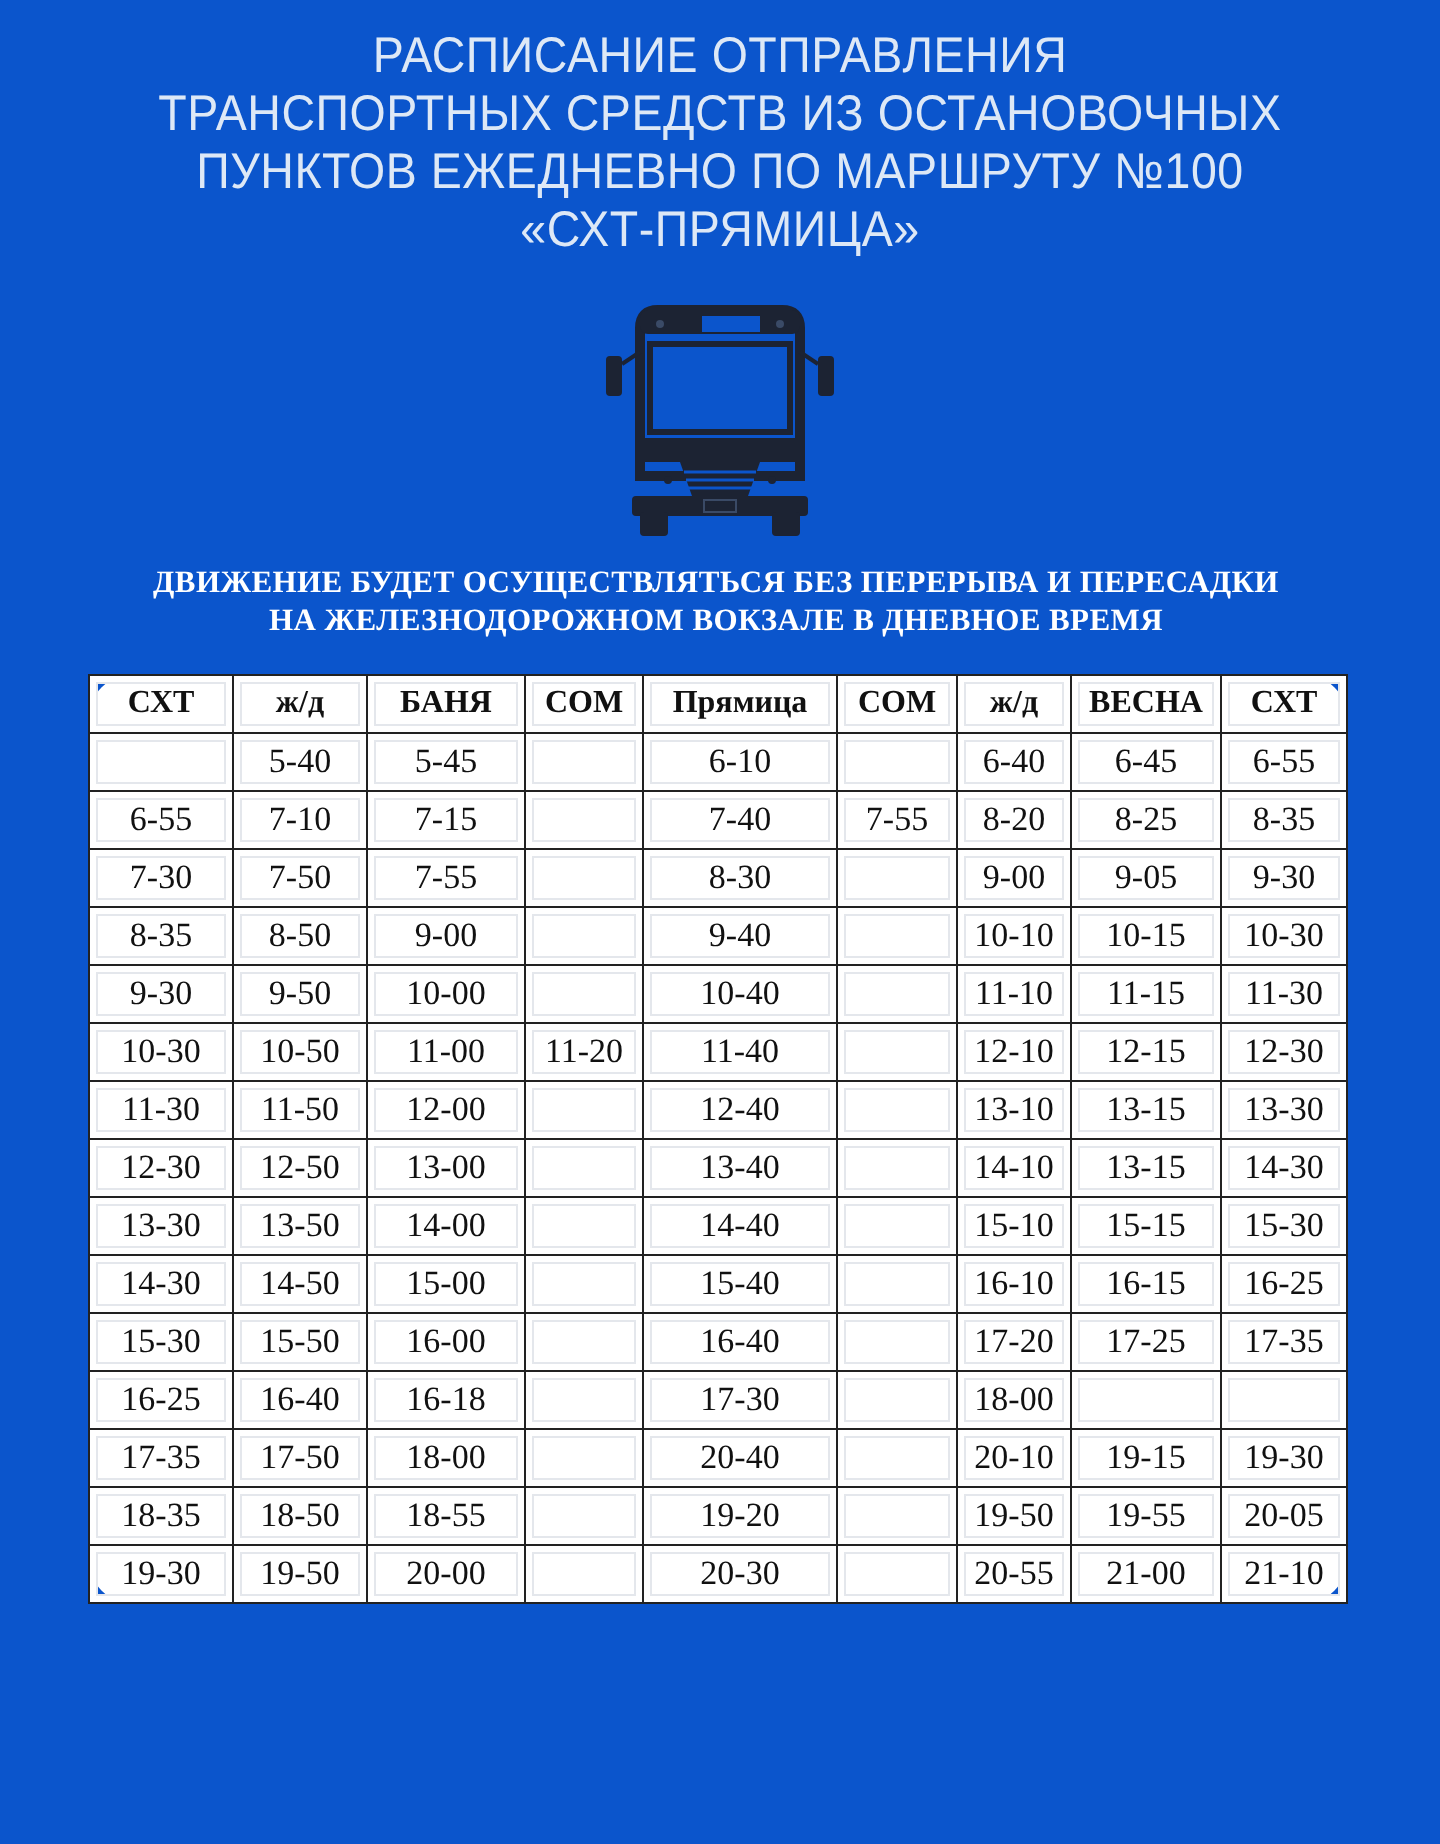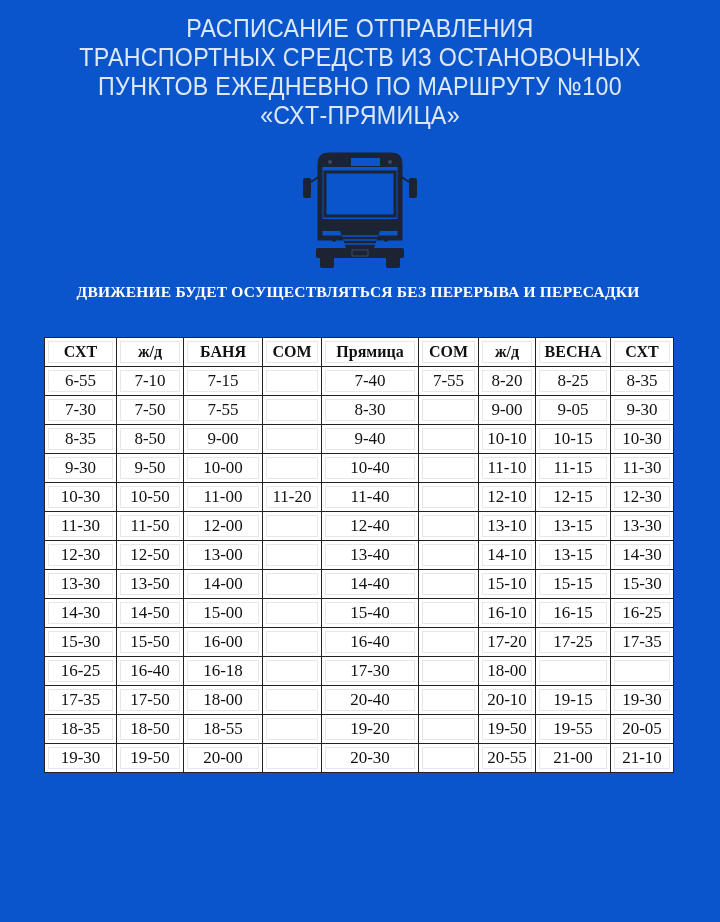--- a/index.html
+++ b/index.html
@@ -51,20 +51,21 @@
   }
   .subtitle div { white-space: nowrap; }
   table.schedule {
     position: absolute;
     left: 44px;
     top: 337px;
     width: 629px;
     border-collapse: collapse;
     background: #ffffff;
     table-layout: fixed;
+    border-radius: 23px;
   }
   table.schedule th, table.schedule td {
     border: 1.5px solid #222;
     height: 28px;
     padding: 0;
     text-align: center;
     vertical-align: middle;
     color: #111;
     font-family: "Liberation Serif", serif;
     box-shadow: inset 0 0 0 3px #fff, inset 0 0 0 4px #e4e7ec;
@@ -121,20 +122,21 @@
     <rect x="18" y="96" width="88" height="10" rx="2"></rect>
     <rect x="54" y="98" width="16" height="6" fill="none" stroke="#3a4a66" stroke-width="1"></rect>
 
     <rect x="22" y="104" width="14" height="12" rx="2"></rect>
     <rect x="88" y="104" width="14" height="12" rx="2"></rect>
   </g>
 </svg>
 
 <div class="subtitle">
   <div>ДВИЖЕНИЕ БУДЕТ ОСУЩЕСТВЛЯТЬСЯ БЕЗ ПЕРЕРЫВА И ПЕРЕСАДКИ</div>
+  <div>НА  ЖЕЛЕЗНОДОРОЖНОМ ВОКЗАЛЕ В ДНЕВНОЕ ВРЕМЯ</div>
 </div>
 
 <table class="schedule">
   <colgroup>
     <col style="width:72px">
       <col style="width:67px">
       <col style="width:79px">
       <col style="width:59px">
       <col style="width:97px">
       <col style="width:60px">
@@ -150,20 +152,31 @@
       <th>СОМ</th>
       <th>Прямица</th>
       <th>СОМ</th>
       <th>ж/д</th>
       <th>ВЕСНА</th>
       <th>СХТ</th>
     </tr>
   </thead>
   <tbody id="schedule-body">
       <tr>
+        <td></td>
+        <td>5-40</td>
+        <td>5-45</td>
+        <td></td>
+        <td>6-10</td>
+        <td></td>
+        <td>6-40</td>
+        <td>6-45</td>
+        <td>6-55</td>
+      </tr>
+      <tr>
         <td>6-55</td>
         <td>7-10</td>
         <td>7-15</td>
         <td></td>
         <td>7-40</td>
         <td>7-55</td>
         <td>8-20</td>
         <td>8-25</td>
         <td>8-35</td>
       </tr>

